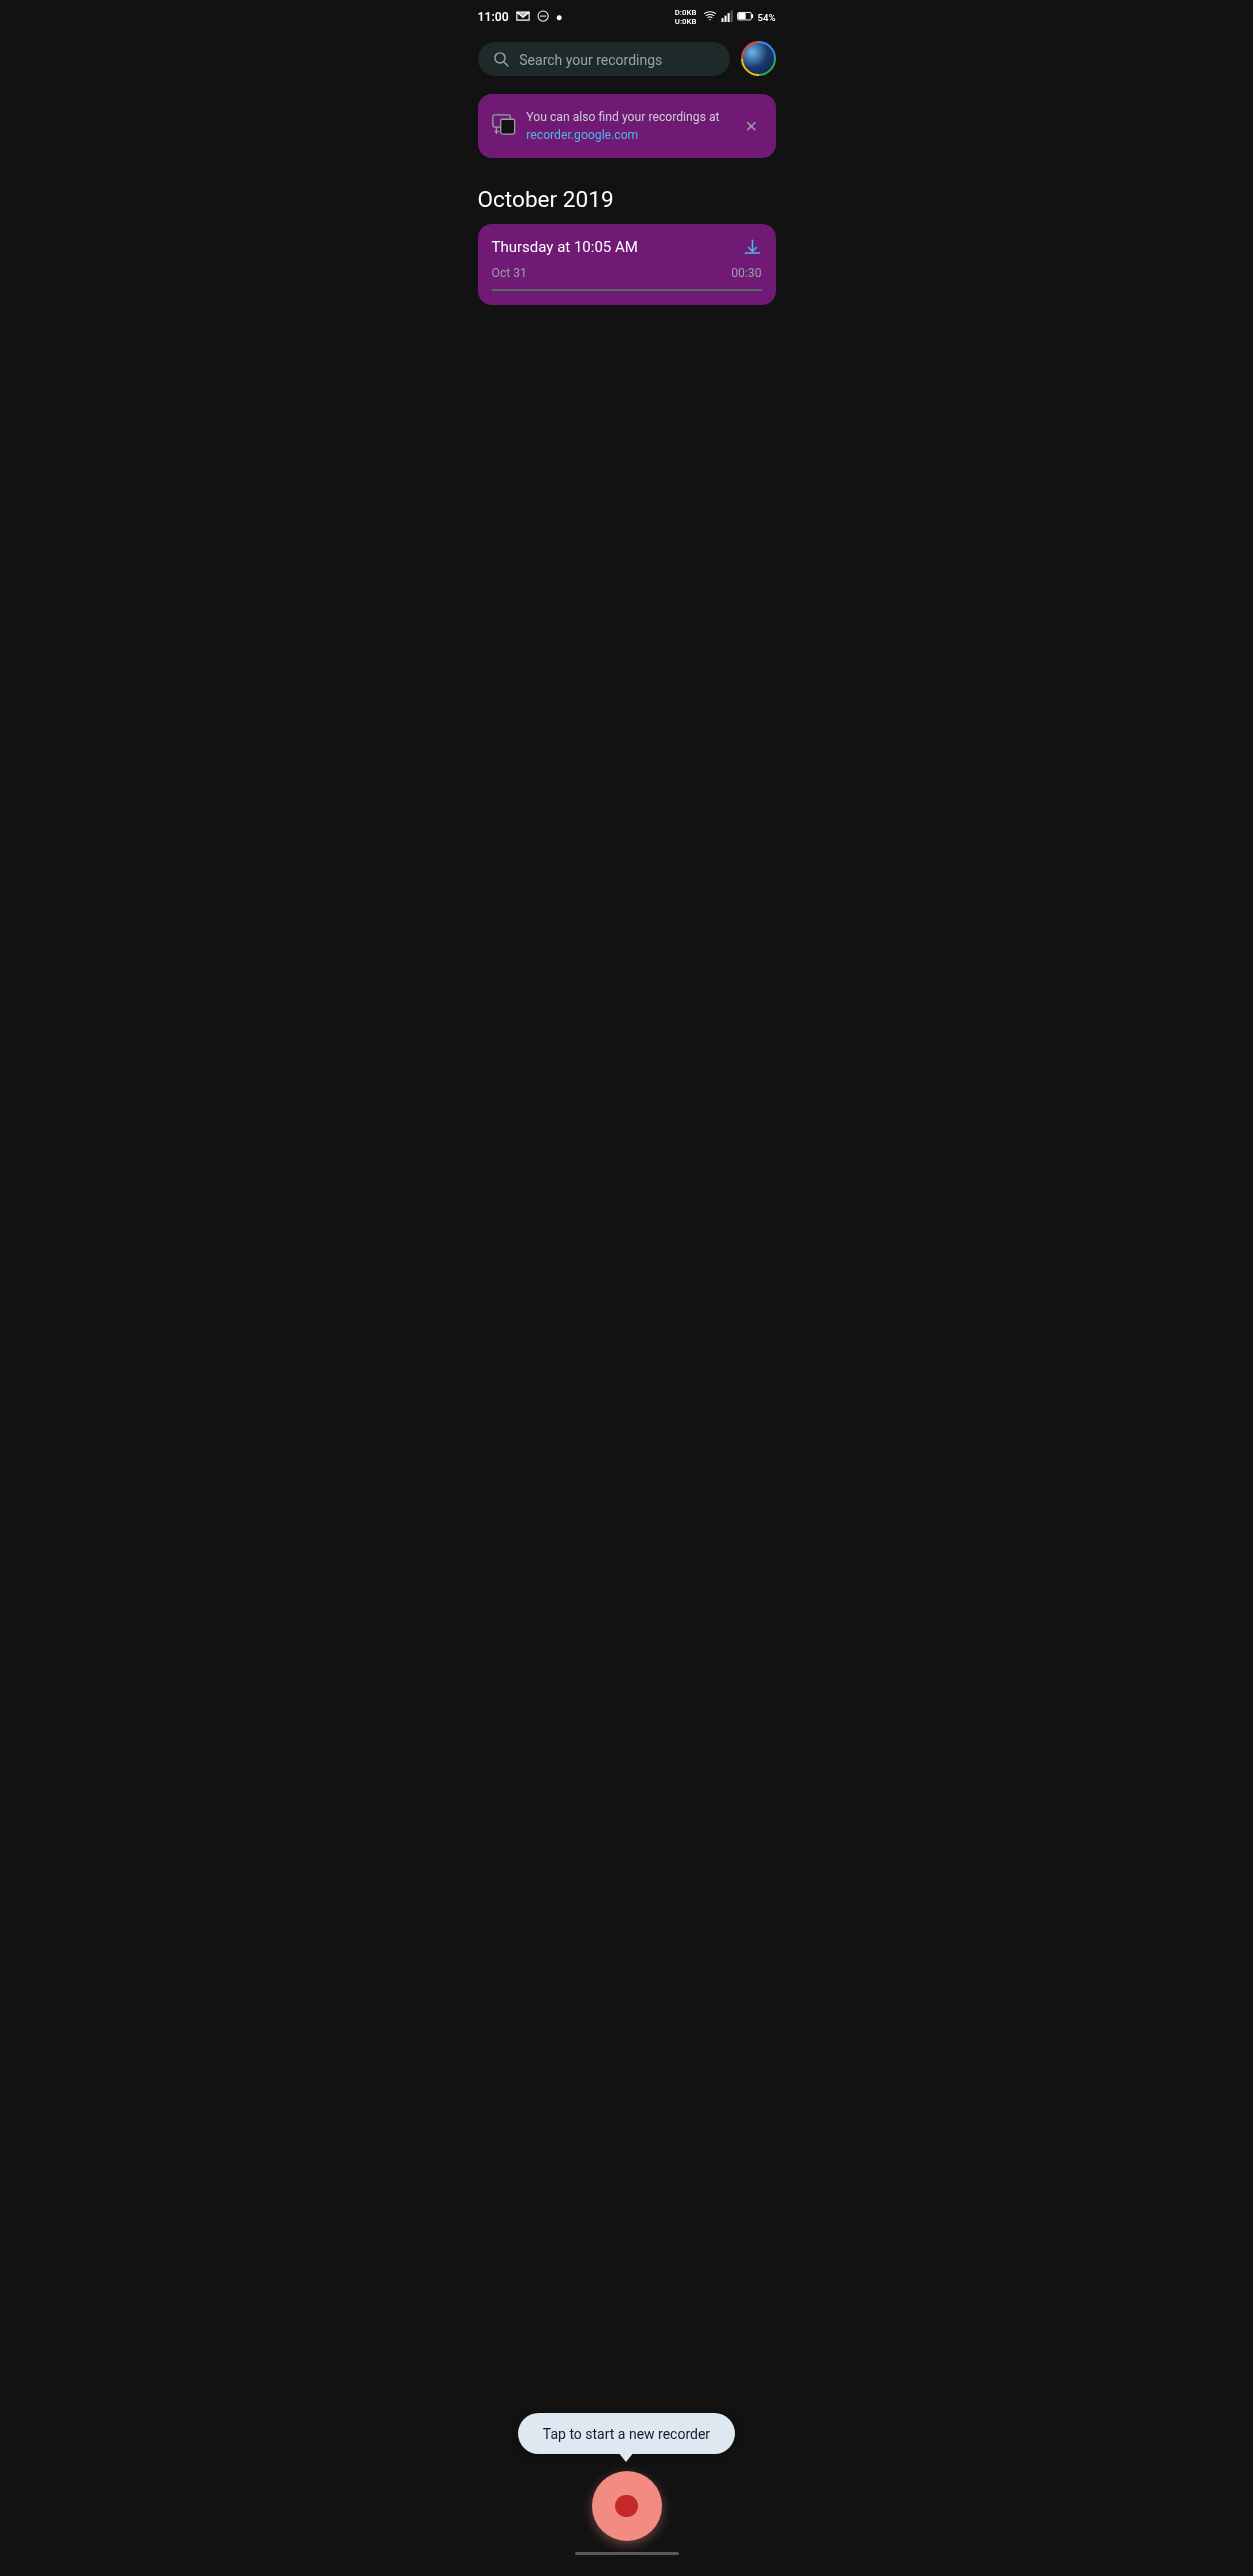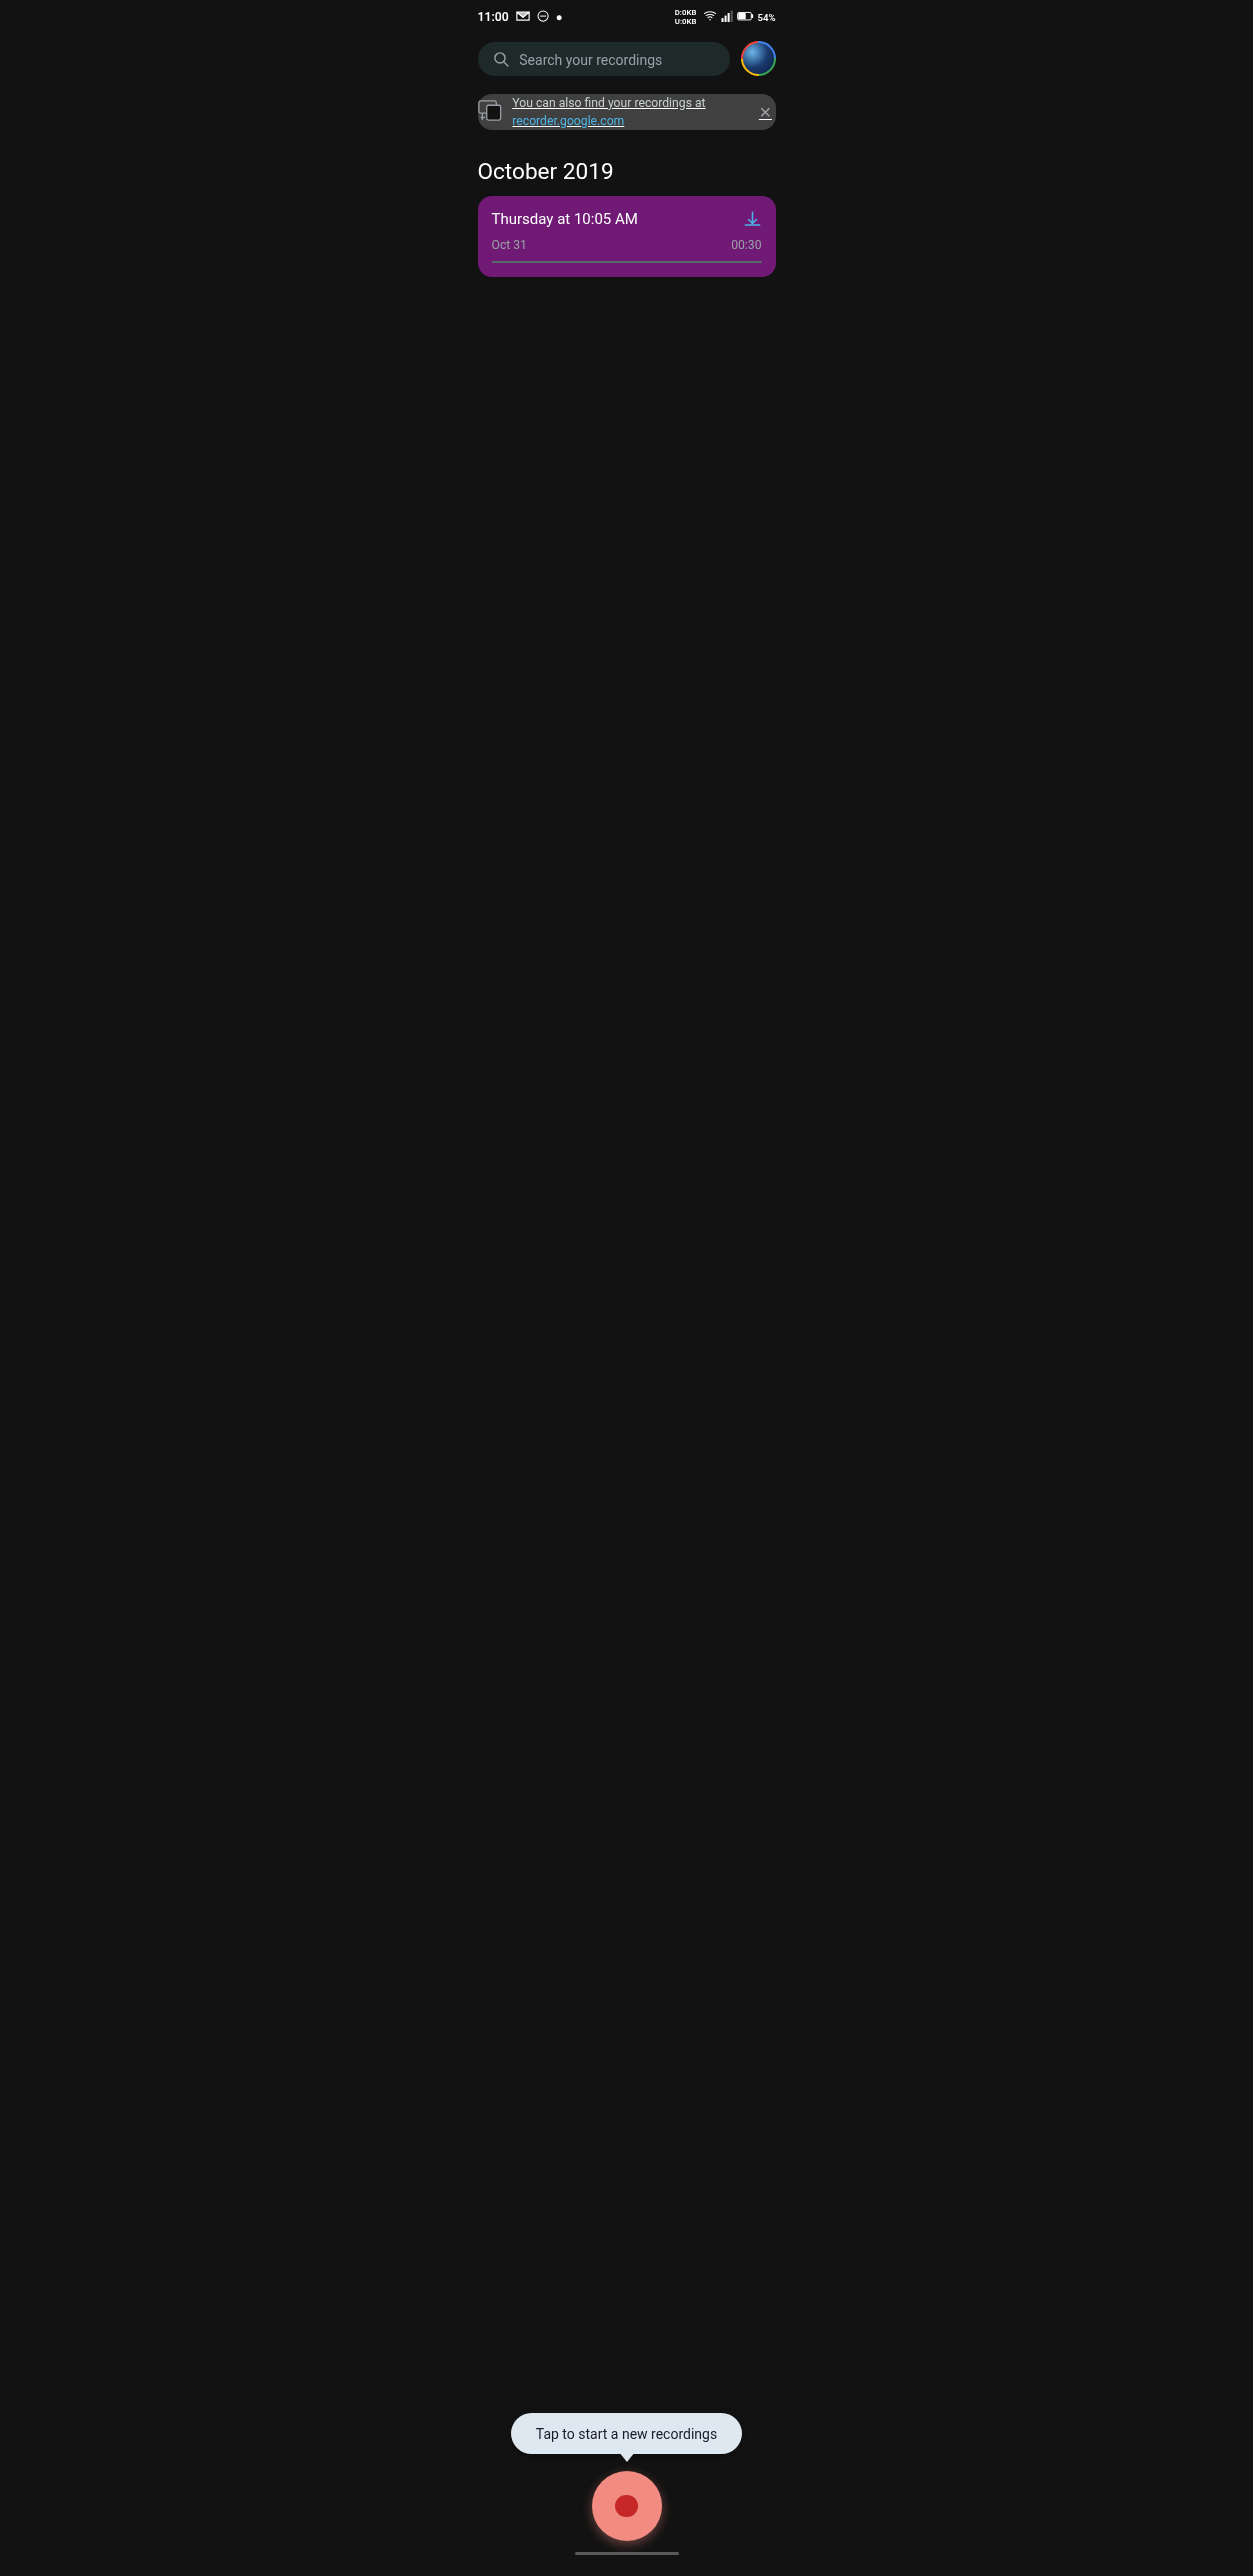--- a/index.html
+++ b/index.html
@@ -113,26 +113,26 @@
     .avatar-inner {
       width: 31px;
       height: 31px;
       border-radius: 50%;
       background: radial-gradient(circle at 30% 30%, #6bb6e8, #1a3a6e, #0a1a3e);
     }
 
     
     .info-banner {
       margin: 7px 14px;
-      background-color: #404040;
+      background-color: #701a75;
       border-radius: 14px;
+      padding: 14px;
       display: flex;
       align-items: center;
       gap: 10.4px;
-      text-decoration: underline;
     }
 
     .info-banner-icon {
       color: #9aa0a6;
       font-size: 17.4px;
       flex-shrink: 0;
     }
 
     .info-banner-text {
       flex: 1;
@@ -387,20 +387,20 @@
     <span class="recording-date">Oct 31</span>
     <span class="recording-duration">00:30</span>
   </div>
   <div class="waveform-bar">
     <div class="waveform-progress"></div>
   </div>
 </div>
 
 <div class="bottom-area">
   <div class="tooltip-bubble">
-    <span>Tap to start a new recordings</span>
+    <span>Tap to start a new recorder</span>
   </div>
   <button class="record-button">
     <div class="record-dot"></div>
   </button>
   <div class="home-indicator"></div>
 </div>
 
 
 </body></html>

